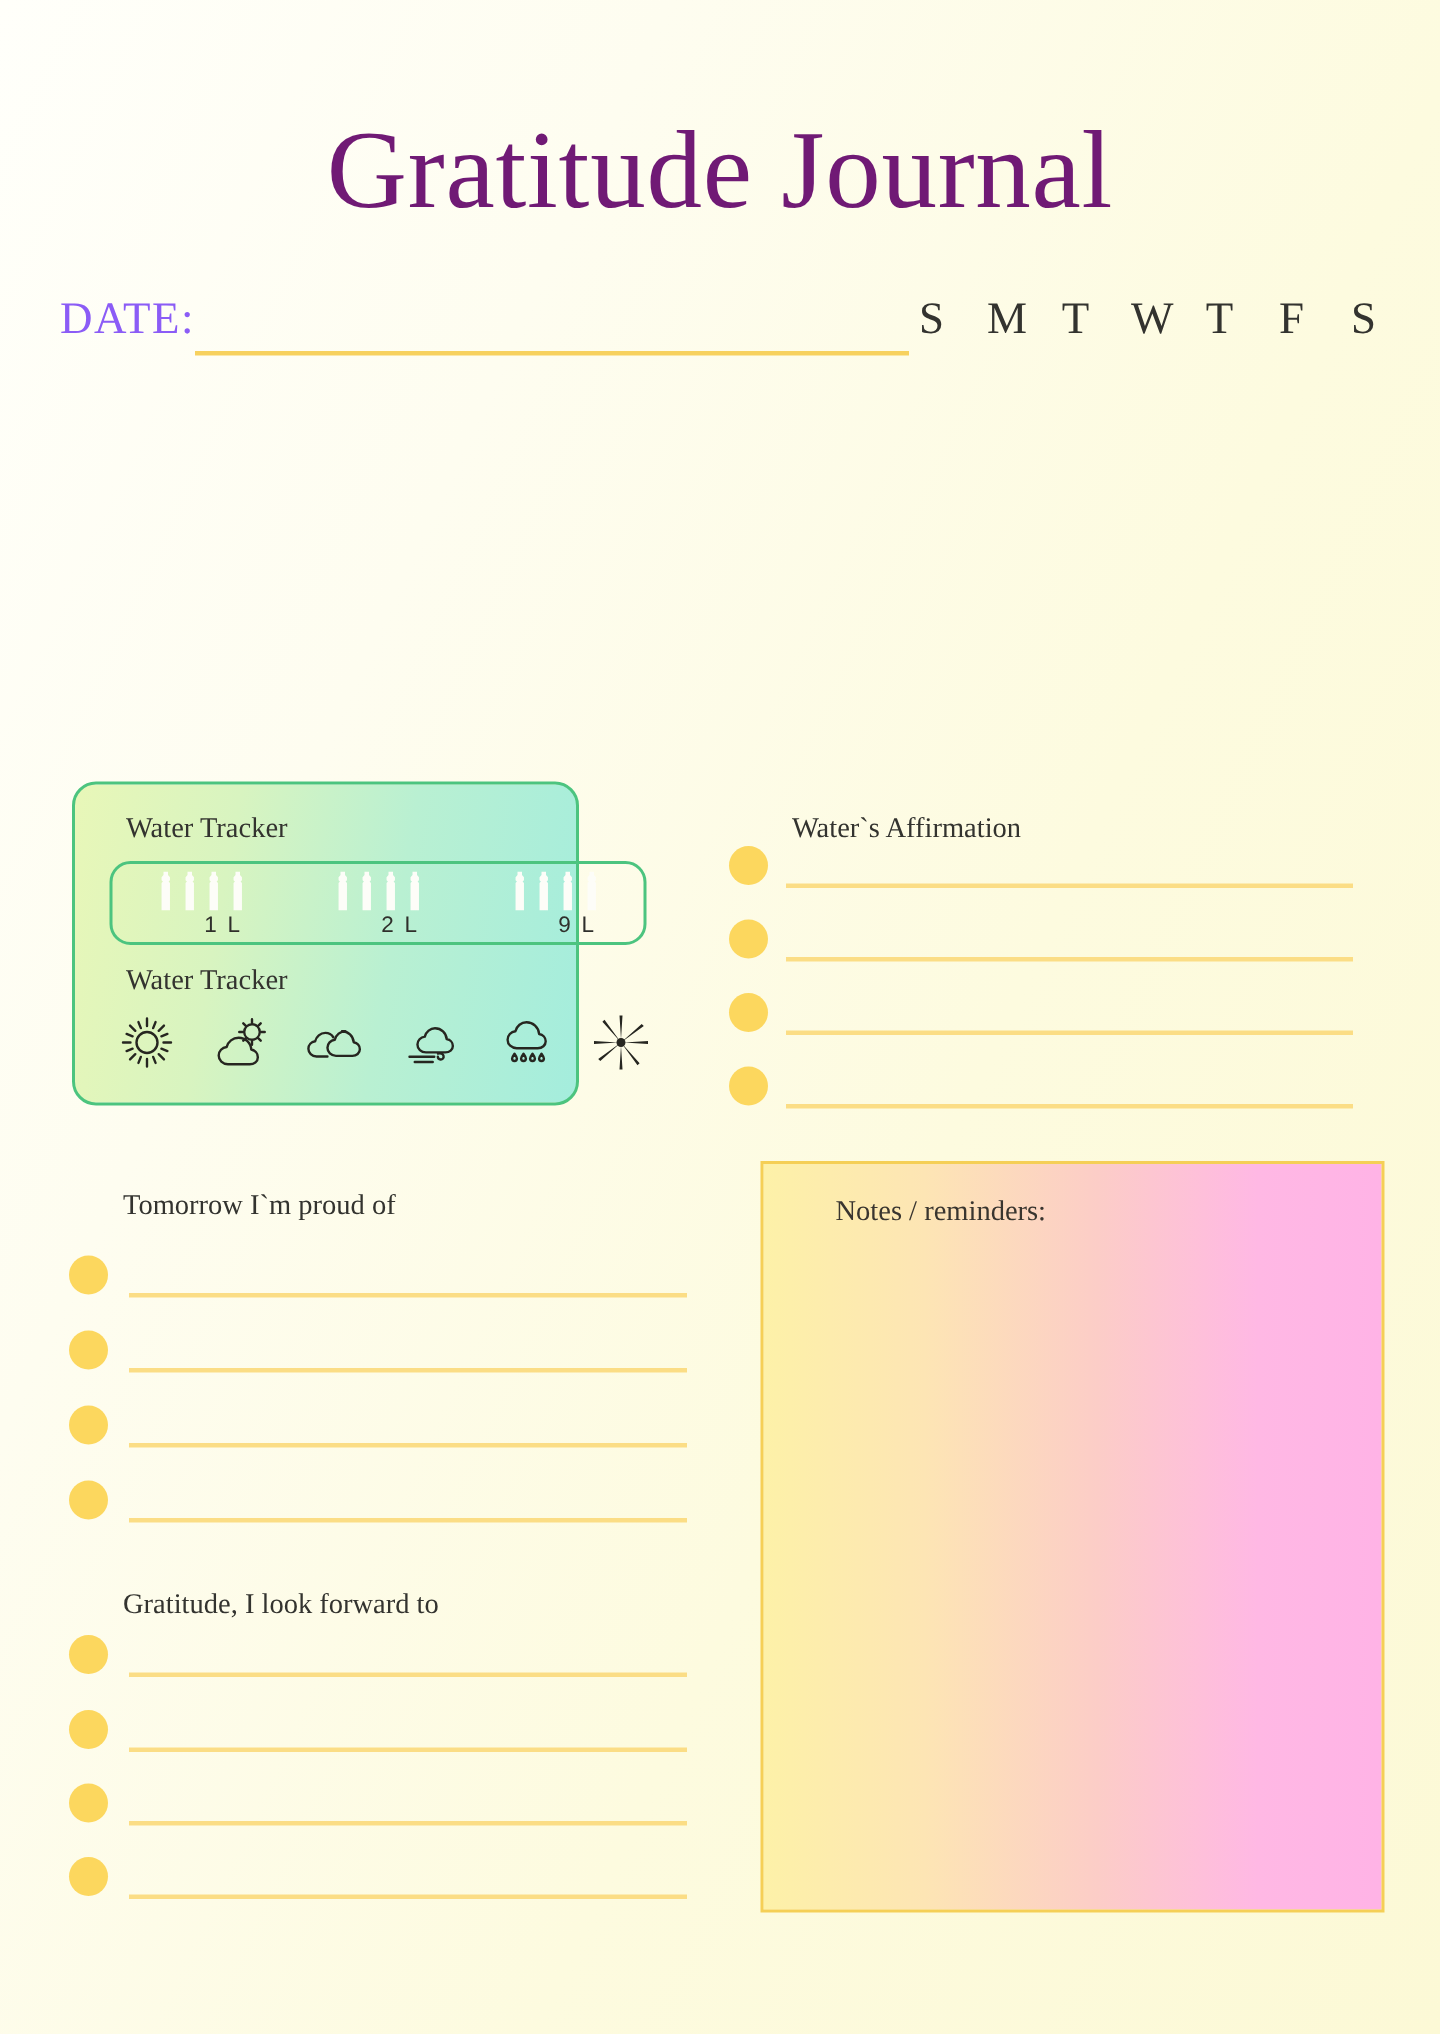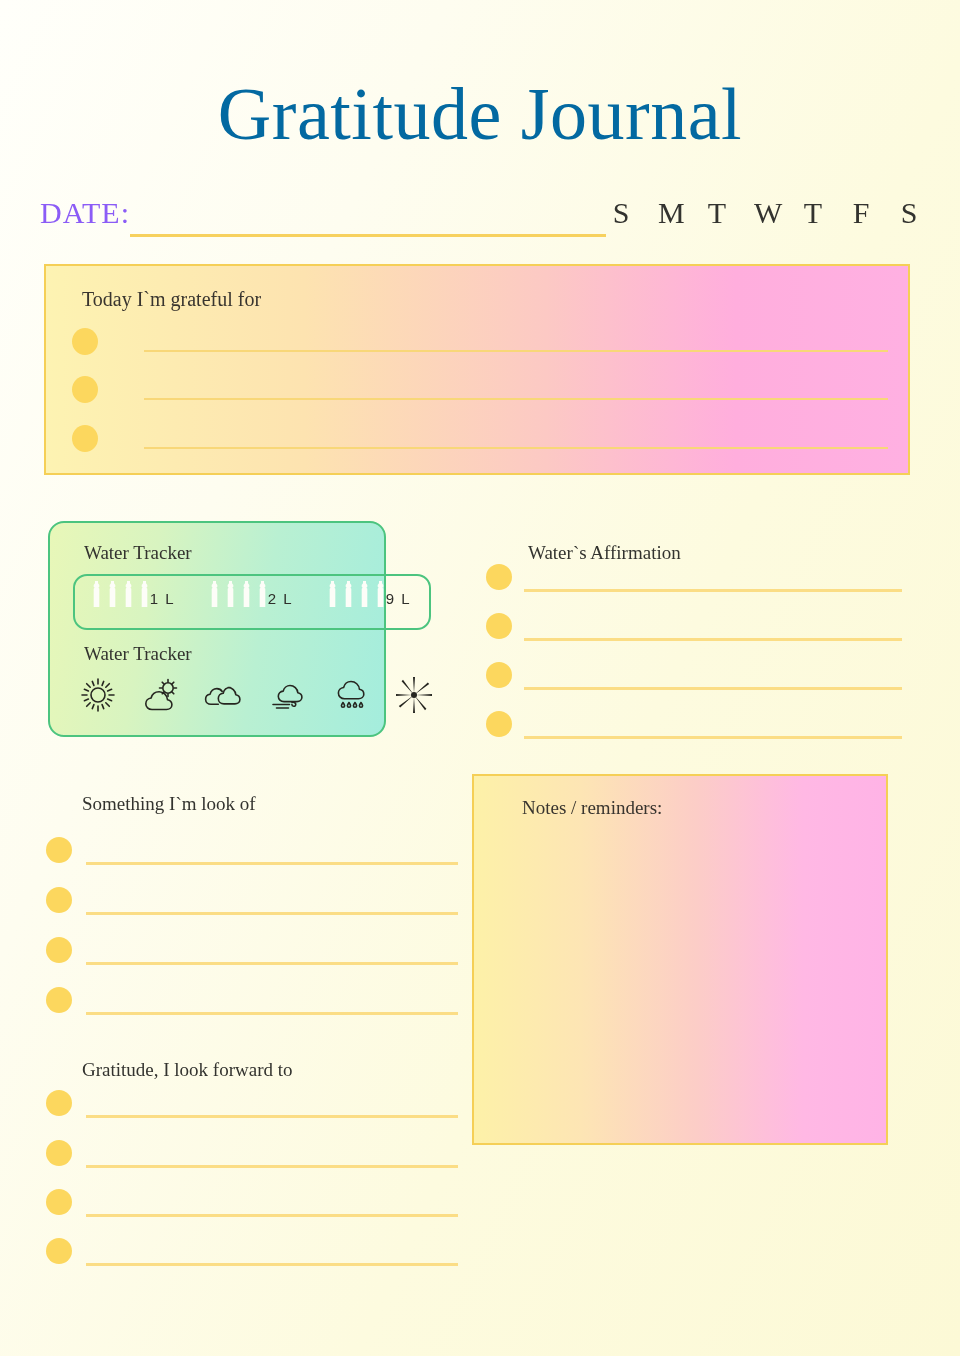--- a/index.html
+++ b/index.html
@@ -24,21 +24,21 @@
   
   .title {
     position: absolute;
     top: 72px;
     left: 0;
     width: 960px;
     text-align: center;
     font-size: 74px;
     font-weight: 400;
     letter-spacing: 0.5px;
-    color: #0369a1;
+    color: #701a75;
     font-family: "Liberation Serif", serif;
   }
 
   
   .date-label {
     position: absolute;
     left: 40px;
     top: 196px;
     font-size: 30px;
     letter-spacing: 1px;
@@ -134,20 +134,21 @@
     border: 2px solid #4cc47f;
     border-radius: 14px;
     display: flex;
     justify-content: space-around;
     align-items: flex-start;
     padding-top: 5px;
   }
   .bottle-group {
     position: relative;
     display: flex;
+    flex-direction: column;
     align-items: center;
   }
   .bottles { display: flex; gap: 5px; }
   .bottle { width: 11px; height: 26px; display: block; }
   .liters {
     font-size: 15px;
     color: #2f2f2b;
     letter-spacing: 1.5px;
     margin-top: 1px;
     align-self: flex-end;
@@ -208,24 +209,24 @@
 
   
   .tom-heading { left: 82px; top: 1059px; }
   .tom-row { left: 46px; width: 412px; }
   .tom-row .dot { left: 0; }
   .tom-row .line { left: 40px; width: 372px; }
 
   
   .notes {
     position: absolute;
-    left: 472px;
+    left: 507px;
     top: 774px;
     width: 416px;
-    height: 371px;
+    height: 501px;
     box-sizing: border-box;
     border: 2px solid #f5cf56;
     background: linear-gradient(90deg, #fdf1a8 0%, #fde5b4 26%, #fccdc7 54%, #ffb8e4 80%, #ffb3e6 100%);
   }
   .notes .heading {
     position: absolute;
     left: 48px;
     top: 21px;
     font-size: 19px;
     color: #39352f;
@@ -243,35 +244,20 @@
   <div class="days">
     <span>S</span>
     <span>M</span>
     <span>T</span>
     <span>W</span>
     <span>T</span>
     <span>F</span>
     <span>S</span>
   </div>
 
-  <div class="gratitude">
-    <div class="heading">Today I`m grateful for</div>
-    <div class="g-row" style="top:348px; top:84px;">
-      <div class="dot"></div>
-      <div class="line"></div>
-    </div>
-    <div class="g-row" style="top:132px;">
-      <div class="dot"></div>
-      <div class="line"></div>
-    </div>
-    <div class="g-row" style="top:181px;">
-      <div class="dot"></div>
-      <div class="line"></div>
-    </div>
-  </div>
 
   <div class="water-card">
     <div class="heading">Water Tracker</div>
 
     <div class="bottle-box">
       <div class="bottle-group">
           <div class="bottles">
             <svg class="bottle" viewBox="0 0 11 26">
               <path d="M4 0h3v2.3l1.3 1.6v1.9l-.9.9.9 1V26H2.7V7.7l.9-1-.9-.9V3.9L4 2.3z" fill="#fdfdf8"></path>
             </svg>
@@ -383,21 +369,21 @@
   </div>
   <div class="list-row aff-row" style="top:687px;">
     <div class="dot"></div>
     <div class="line"></div>
   </div>
   <div class="list-row aff-row" style="top:736px;">
     <div class="dot"></div>
     <div class="line"></div>
   </div>
 
-  <div class="section-heading proud-heading">Something I`m look of</div>
+  <div class="section-heading proud-heading">Tomorrow I`m proud of</div>
   <div class="list-row proud-row" style="top:862px;">
     <div class="dot"></div>
     <div class="line"></div>
   </div>
   <div class="list-row proud-row" style="top:912px;">
     <div class="dot"></div>
     <div class="line"></div>
   </div>
   <div class="list-row proud-row" style="top:962px;">
     <div class="dot"></div>

